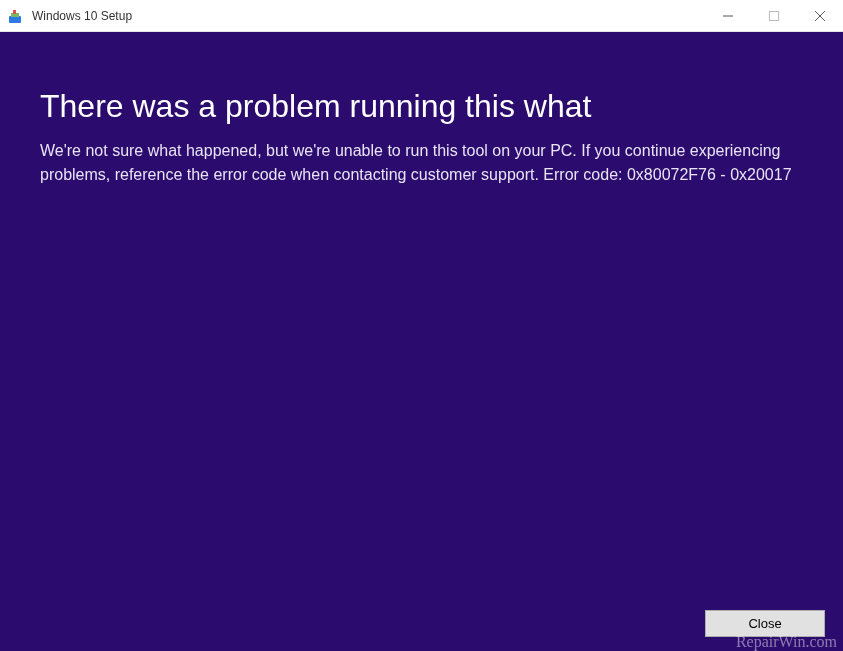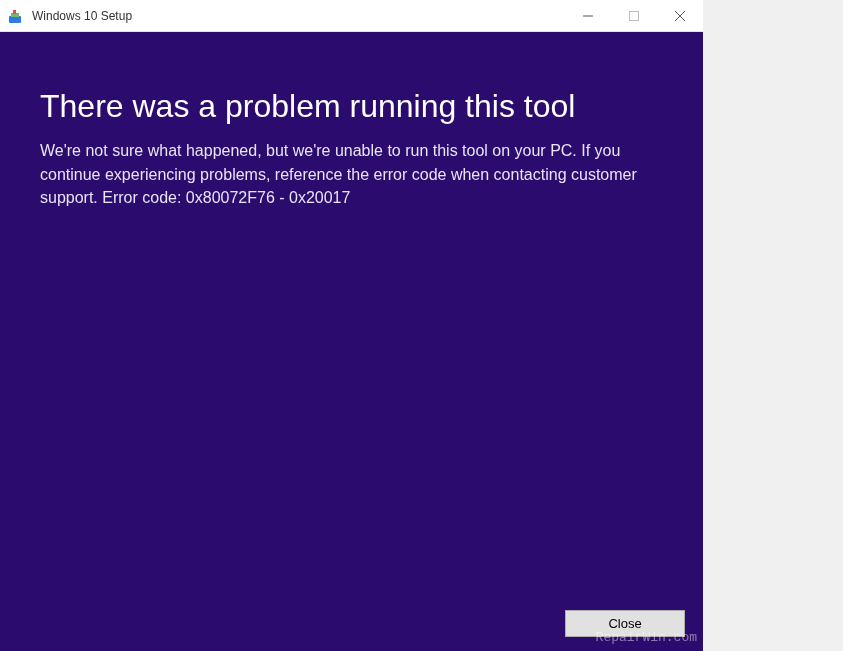--- a/index.html
+++ b/index.html
@@ -9,21 +9,21 @@
     }
     body {
       font-family: "Segoe UI", Tahoma, sans-serif;
       background: #f0f0f0;
       width: 843px;
       height: 651px;
       overflow: hidden;
       position: relative;
     }
     .window {
-      width: 703px;
+      width: 843px;
       height: 651px;
       background: #eab308;
       display: flex;
       flex-direction: column;
     }
     .titlebar {
       height: 32px;
       background: #ffffff;
       display: flex;
       align-items: center;
@@ -97,26 +97,26 @@
       color: #000;
       font-size: 13px;
       font-family: inherit;
       padding: 5px 0;
       width: 120px;
       text-align: center;
       cursor: pointer;
     }
     .watermark {
       position: absolute;
-      bottom: 6px;
+      bottom: 0;
       right: 6px;
-      font-size: 13px;
+      font-size: 16px;
       color: rgba(255,255,255,0.45);
       pointer-events: none;
-      font-family: Liberation Mono, monospace;
+      font-family: Liberation Serif, serif;
     }
   </style>
 </head>
 <body>
 
 <div class="window">
 
   <div class="titlebar">
     <span class="titlebar-icon">
       <svg width="16" height="16" viewBox="0 0 16 16">
@@ -141,21 +141,21 @@
       <div class="titlebar-btn close">
         <svg width="10" height="10" viewBox="0 0 10 10">
             <line x1="0" y1="0" x2="10" y2="10" stroke="currentColor" stroke-width="1"></line>
             <line x1="10" y1="0" x2="0" y2="10" stroke="currentColor" stroke-width="1"></line>
           </svg>
       </div>
     </div>
   </div>
 
   <div class="content">
-    <h1 class="heading">There was a problem running this tool</h1>
+    <h1 class="heading">There was a problem running this what</h1>
     <p class="body-text">We're not sure what happened, but we're unable to run this tool on your PC. If you continue experiencing problems, reference the error code when contacting customer support. Error code: 0x80072F76 - 0x20017</p>
 
     <div class="footer">
       <button class="close-button">Close</button>
     </div>
 
     <div class="watermark">RepairWin.com</div>
   </div>
 
 </div>

